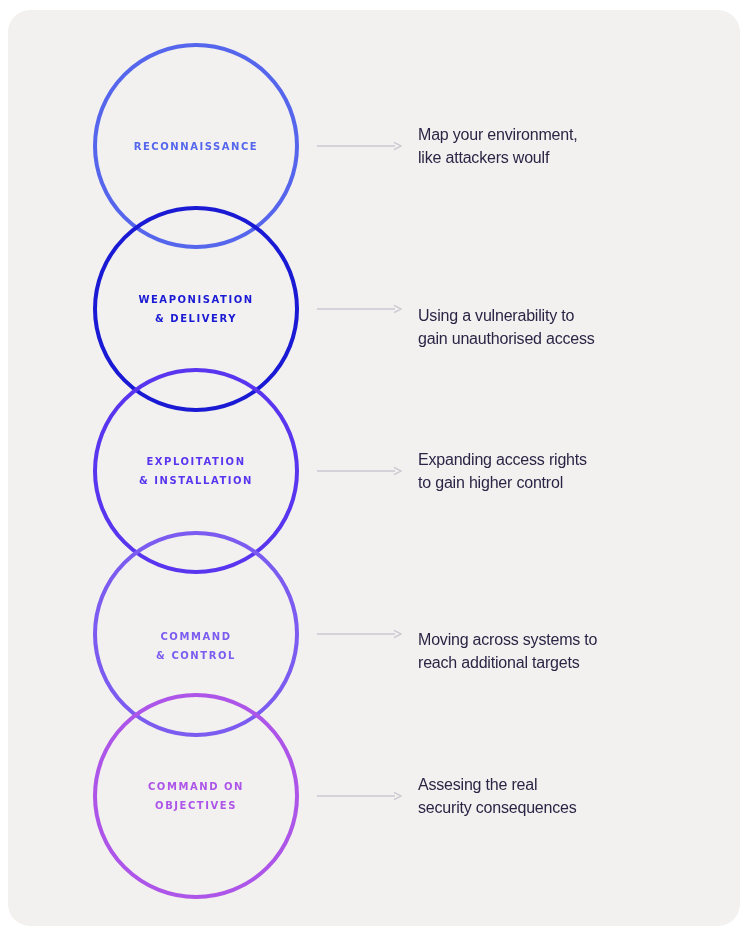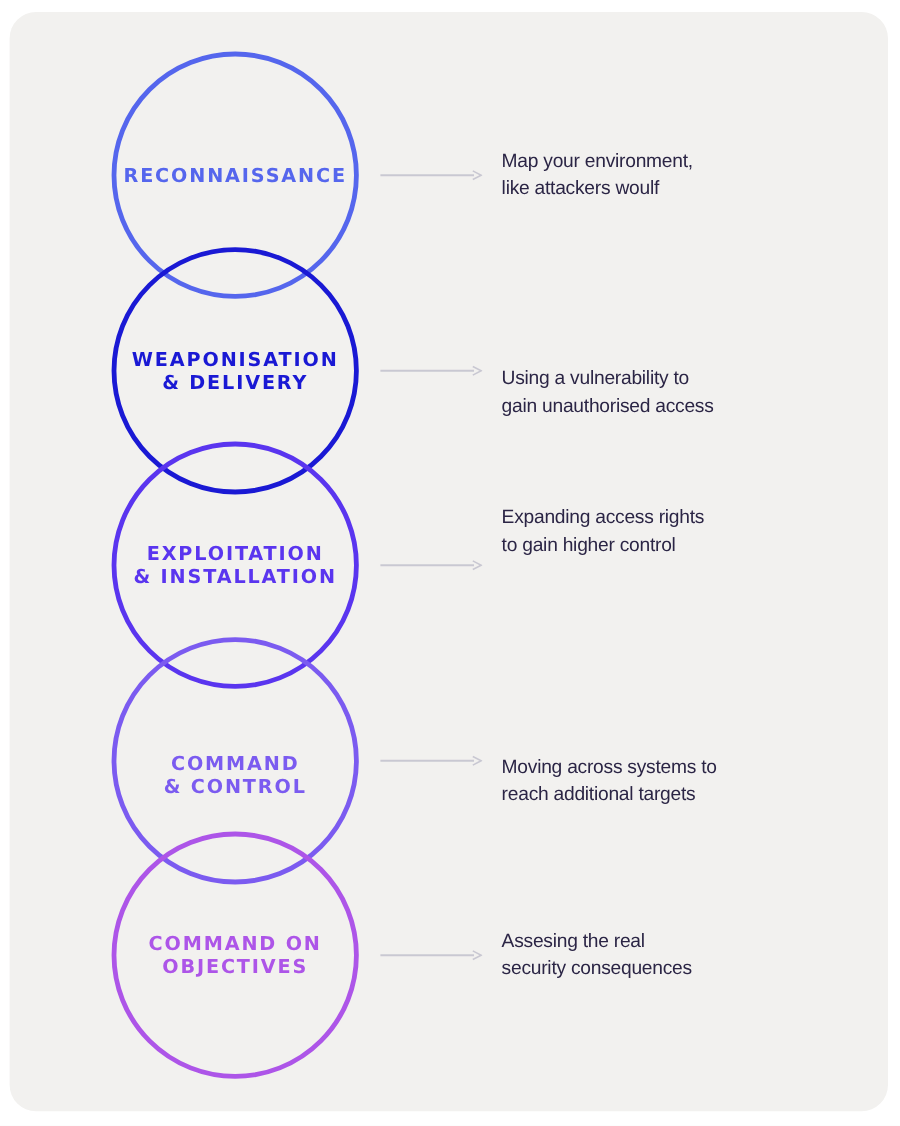--- a/index.html
+++ b/index.html
@@ -40,21 +40,21 @@
     top: 0;
     width: 750px;
     height: 938px;
     display: block;
   }
   .ring-label {
     position: absolute;
     left: 96px;
     width: 200px;
     text-align: center;
-    font-size: 16px;
+    font-size: 10px;
     line-height: 19px;
     letter-spacing: 1.55px;
     font-weight: 700;
     font-family: "DejaVu Sans", sans-serif;
     white-space: pre-line;
     pointer-events: none;
   }
   .ring-desc {
     position: absolute;
     left: 418px;
@@ -109,21 +109,21 @@
         <div class="ring-desc" style="top: 304px;">Using a vulnerability to
 gain unauthorised access</div>
         <div class="ring-label" style="top: 452px; color: rgb(90, 53, 239);">EXPLOITATION
 &amp; INSTALLATION</div>
         <div class="connector" style="top: 466px;">
           <svg viewBox="0 0 86 10">
             <line x1="1" y1="5" x2="79" y2="5" stroke="#c9c8d2" stroke-width="1.6"></line>
             <path d="M78 1.4 L85 5 L78 8.6" fill="none" stroke="#c9c8d2" stroke-width="1.3"></path>
           </svg>
         </div>
-        <div class="ring-desc" style="top: 420px;">Expanding access rights
+        <div class="ring-desc" style="top: 448px;">Expanding access rights
 to gain higher control</div>
         <div class="ring-label" style="top: 627px; color: rgb(123, 91, 240);">COMMAND
 &amp; CONTROL</div>
         <div class="connector" style="top: 629px;">
           <svg viewBox="0 0 86 10">
             <line x1="1" y1="5" x2="79" y2="5" stroke="#c9c8d2" stroke-width="1.6"></line>
             <path d="M78 1.4 L85 5 L78 8.6" fill="none" stroke="#c9c8d2" stroke-width="1.3"></path>
           </svg>
         </div>
         <div class="ring-desc" style="top: 628px;">Moving across systems to

